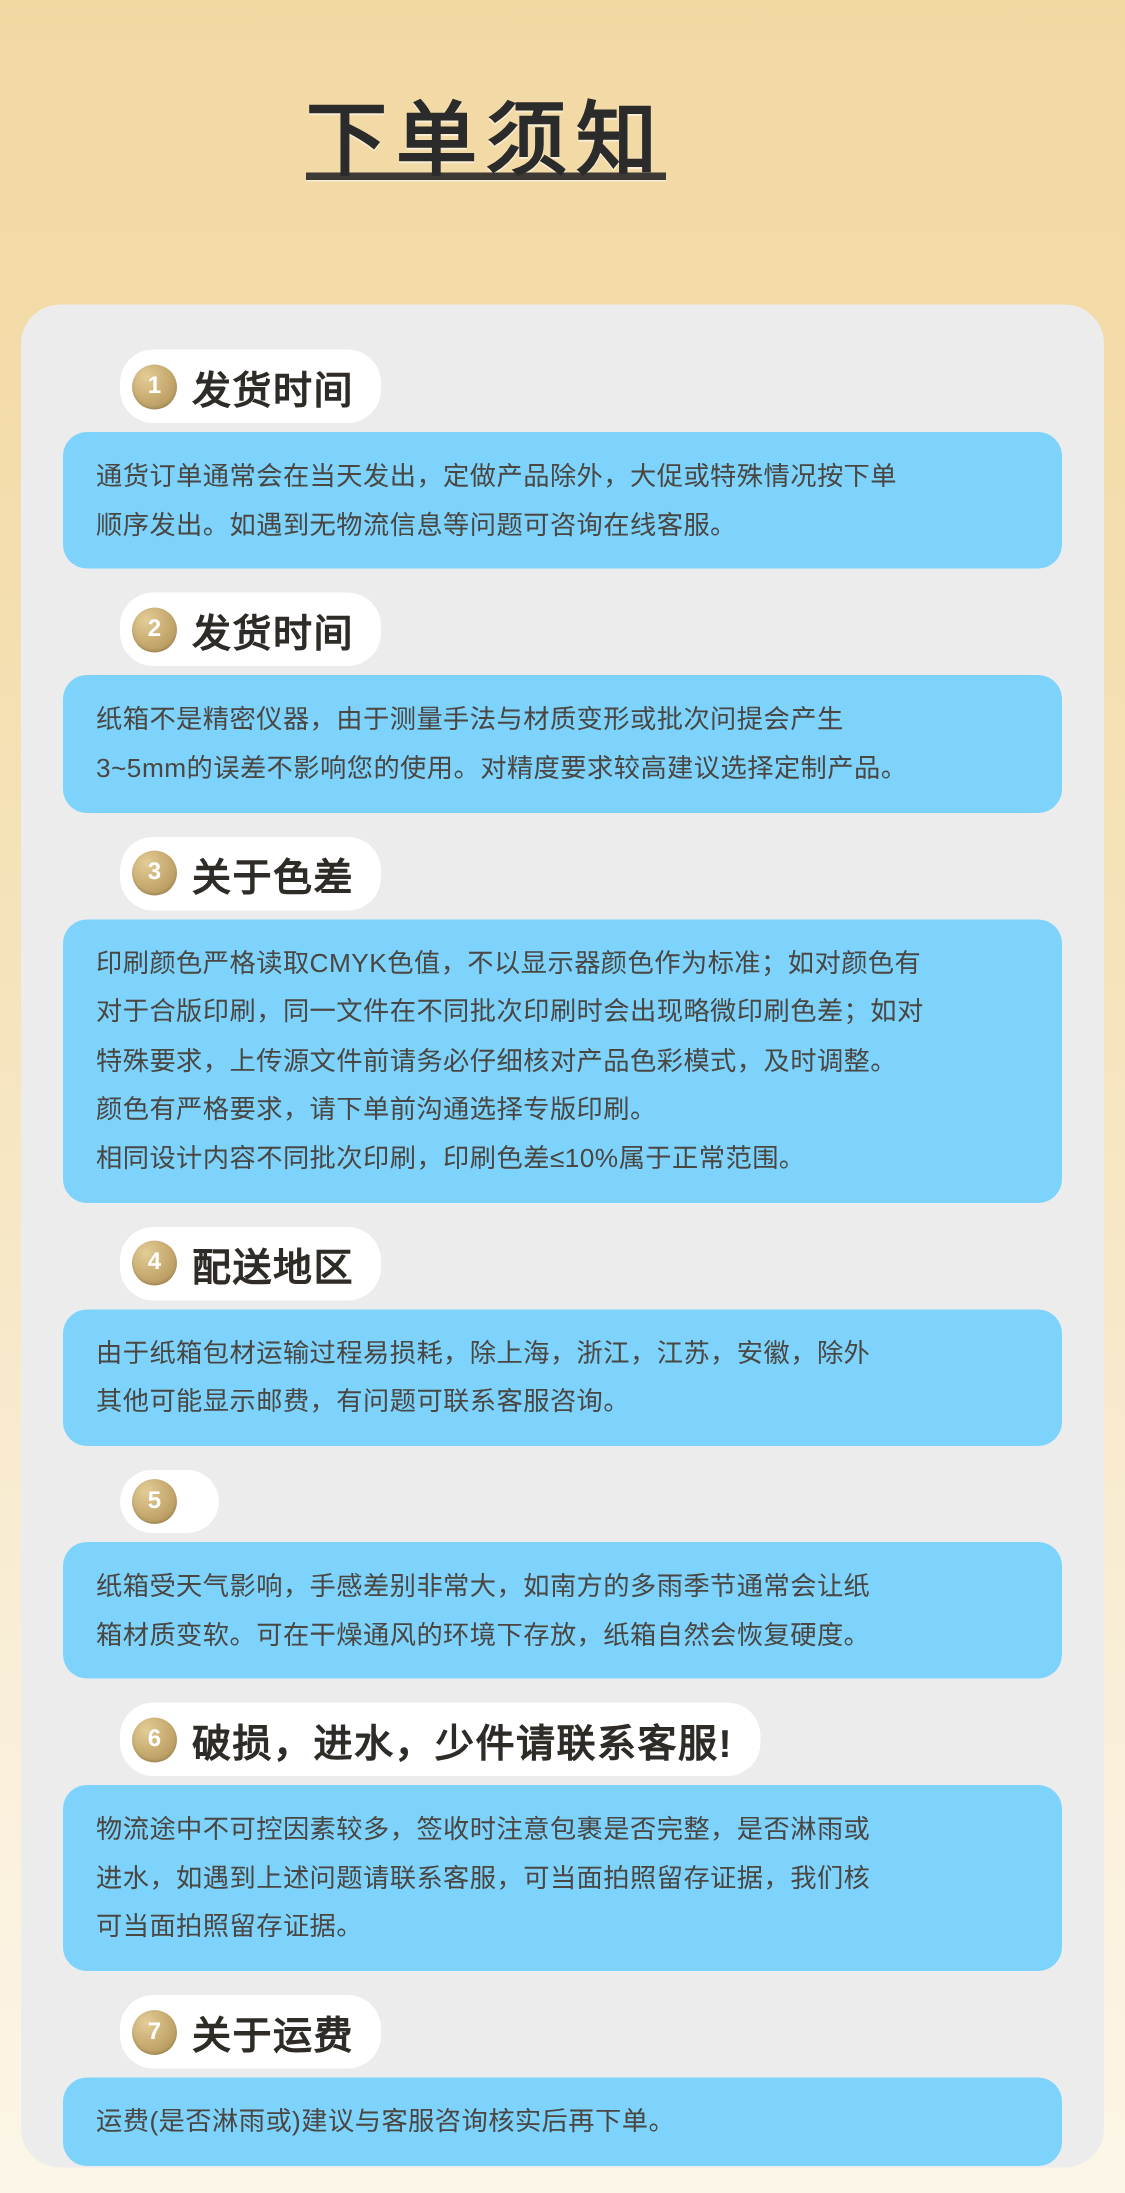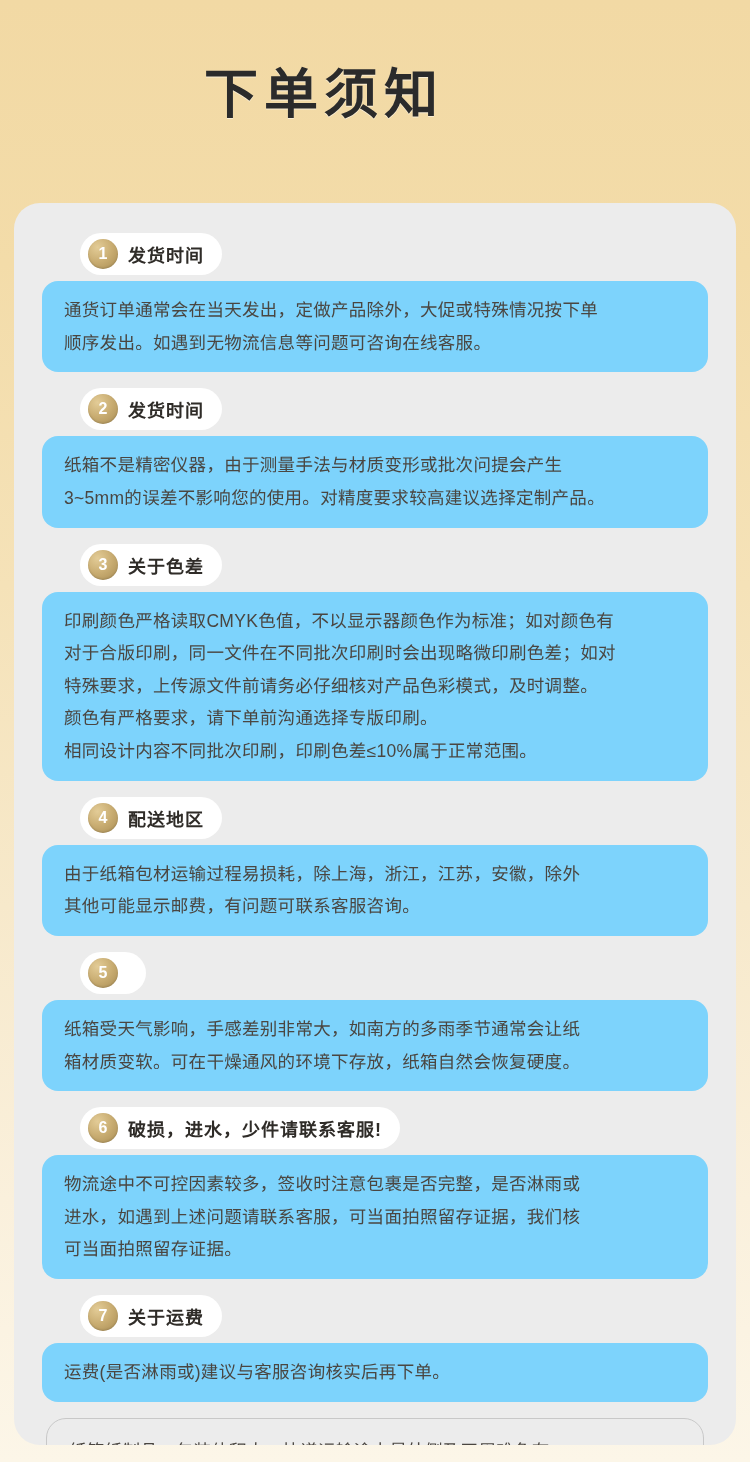--- a/index.html
+++ b/index.html
@@ -14,20 +14,21 @@
     font-family: "Liberation Sans", "DejaVu Sans", sans-serif;
     overflow: hidden;
     position: relative;
     color: #3d3a35;
   }
   .page {
     width: 648px;
     height: 1462px;
     position: relative;
     box-sizing: border-box;
+    text-decoration: underline;
   }
   .page-title {
     text-align: center;
     font-size: 54px;
     font-weight: bold;
     letter-spacing: 6px;
     color: #2b2b2b;
     padding-top: 62px;
     line-height: 1.2;
     text-shadow: 0 1px 0 rgba(255,255,255,0.5);
@@ -65,21 +66,21 @@
     font-size: 16px;
     font-weight: bold;
     display: flex;
     align-items: center;
     justify-content: center;
     margin-right: 10px;
     box-shadow: inset 0 -1px 2px rgba(0,0,0,0.15);
     flex: none;
   }
   .sec-title {
-    font-size: 18px;
+    font-size: 26px;
     font-weight: bold;
     color: #2f2c28;
     letter-spacing: 1px;
     white-space: nowrap;
   }
   .sec-body {
     background: #7dd3fc;
     border-radius: 16px;
     padding: 14px 20px 14px 22px;
     box-sizing: border-box;

